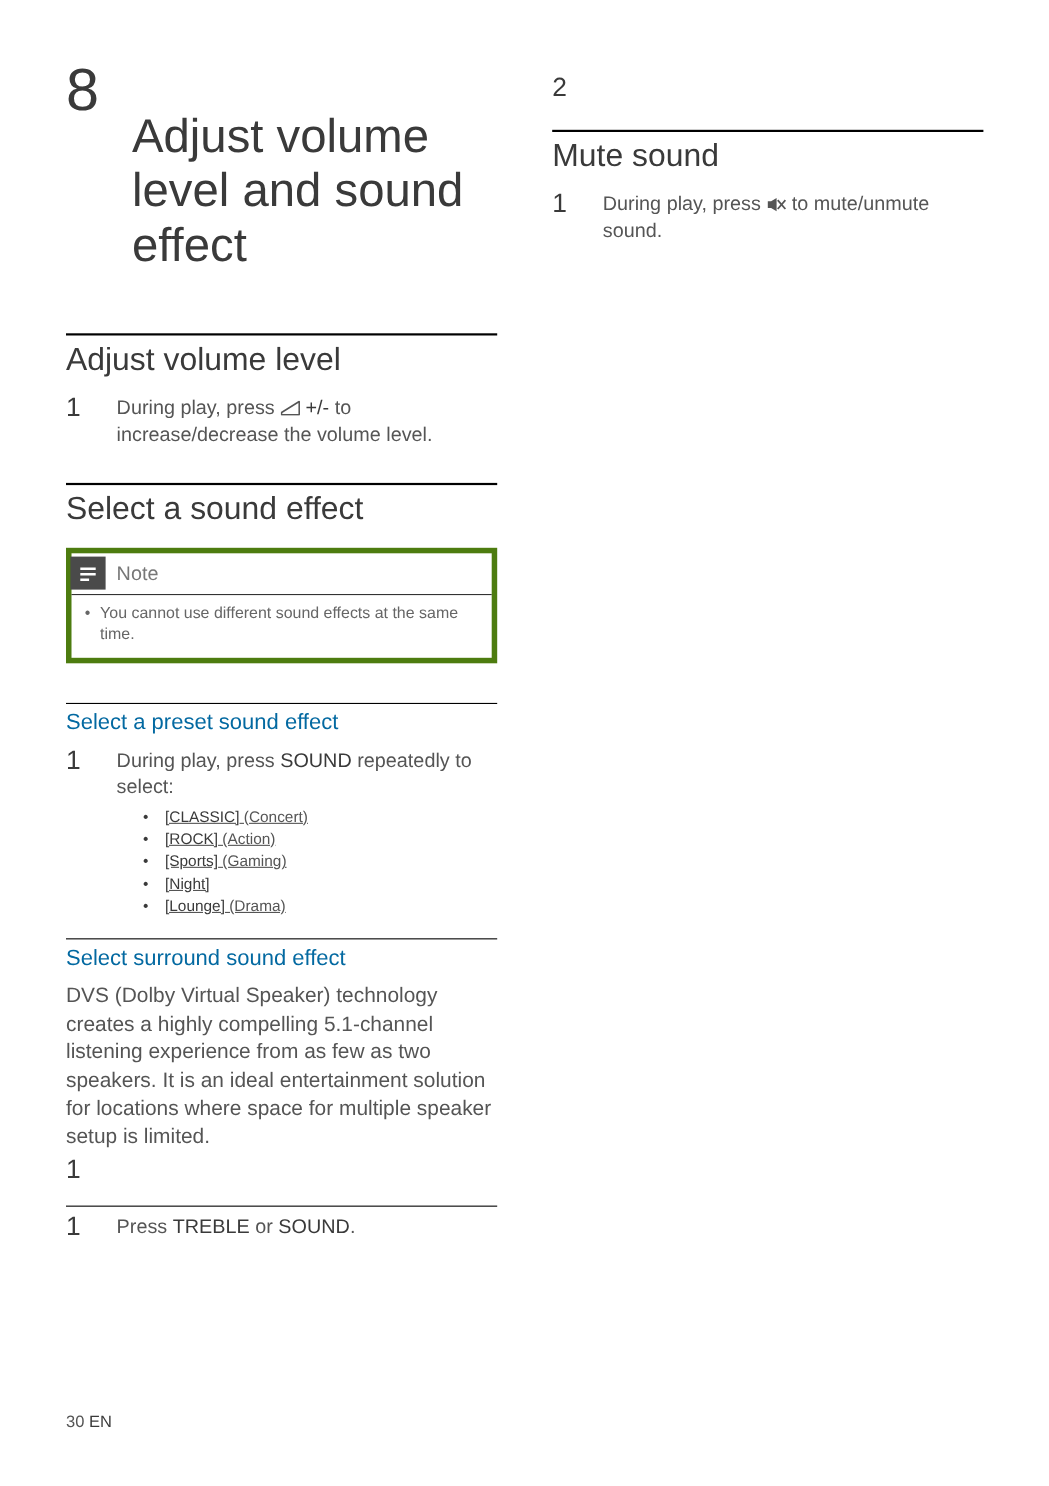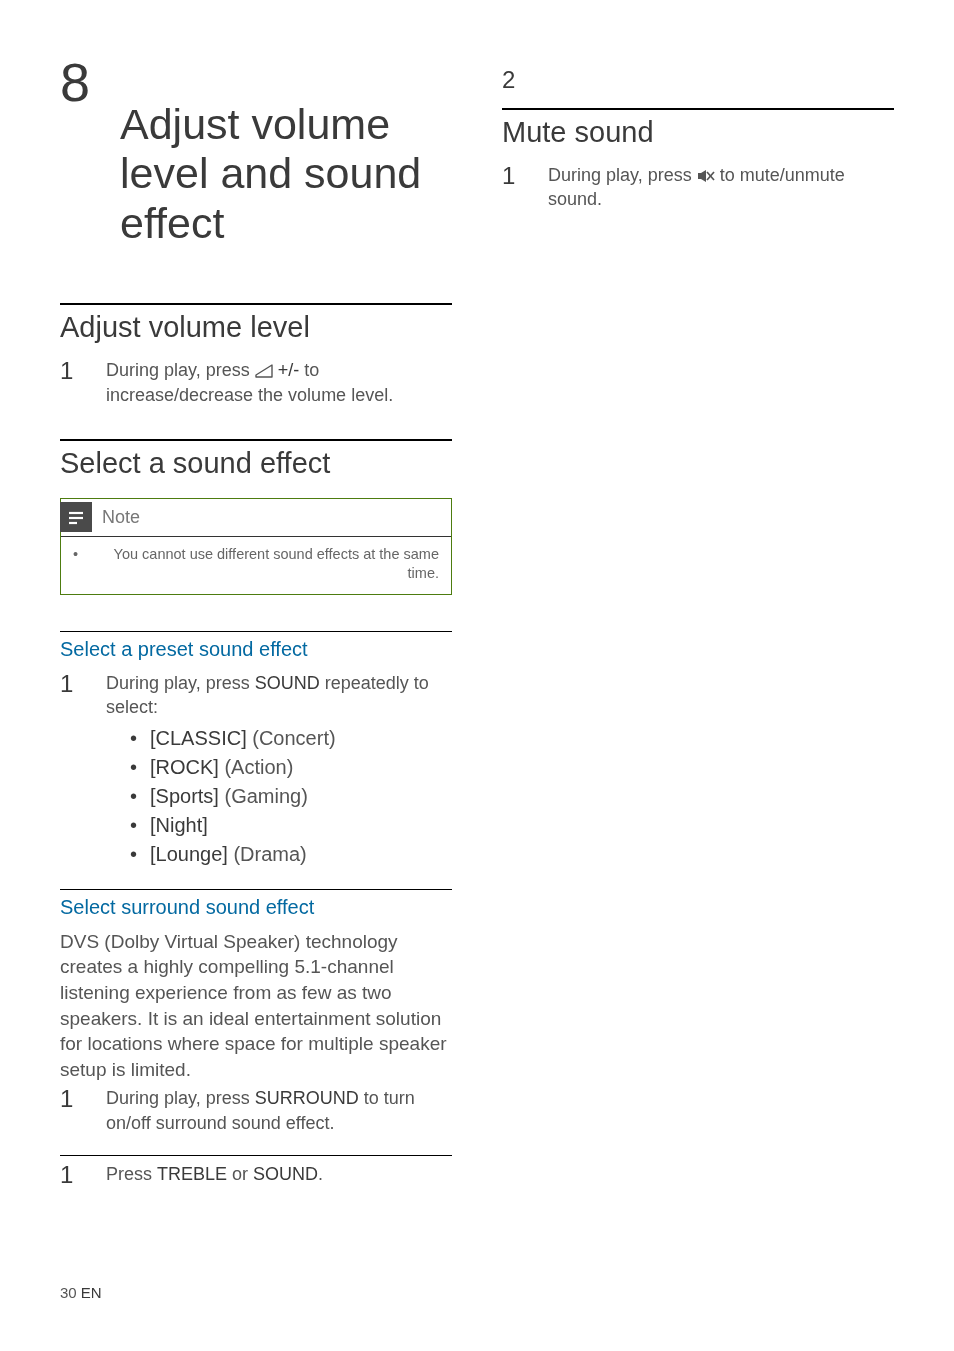--- a/index.html
+++ b/index.html
@@ -88,40 +88,41 @@
   }
   .bold { font-weight: 500; color: #3a3a3a; }
   .bullets {
     list-style: none;
     padding-left: 24px;
     margin-top: 4px;
   }
   .bullets li {
     position: relative;
     padding-left: 20px;
-    font-size: 20px;
+    font-size: 14px;
     font-weight: 300;
     color: #555;
     line-height: 1.45;
+    text-decoration: underline;
   }
   .bullets li::before {
     content: "•";
     position: absolute;
     left: 0;
     color: #3a3a3a;
   }
   .para {
     font-size: 19px;
     font-weight: 300;
     color: #555;
     line-height: 1.35;
     margin-bottom: 4px;
   }
   .note-box {
-    border: 1px solid #4d7c0f;
+    border: 5px solid #4d7c0f;
     margin-top: 18px;
     margin-bottom: 36px;
   }
   .note-header {
     display: flex;
     align-items: center;
     gap: 10px;
     padding: 4px 0 4px 0;
   }
   .note-icon {
@@ -147,21 +148,20 @@
     padding: 8px 12px 10px 12px;
     position: relative;
   }
   .note-item {
     font-size: 14.5px;
     color: #666;
     font-weight: 300;
     line-height: 1.35;
     padding-left: 14px;
     position: relative;
-    text-align: right;
   }
   .note-item::before {
     content: "•";
     position: absolute;
     left: 0;
   }
   .icon-vol {
     display: inline-block;
     vertical-align: -2px;
   }
@@ -239,23 +239,20 @@
         </div>
       </div>
     </div>
 
     <div>
       <hr class="sub-rule">
       <h3 class="sub-title">Select surround sound effect</h3>
       <p class="para">DVS (Dolby Virtual Speaker) technology creates a highly compelling 5.1-channel listening experience from as few as two speakers. It is an ideal entertainment solution for locations where space for multiple speaker setup is limited.</p>
       <div class="step">
         <div class="step-num">1</div>
-        <div class="step-body">
-          <span>During play, press </span><span class="bold">SURROUND</span><span> to turn on/off surround sound effect.</span>
-        </div>
       </div>
     </div>
 
     <div>
       <hr class="sub-rule">
       <div class="step">
         <div class="step-num">1</div>
         <div class="step-body">
           <span>Press </span><span class="bold">TREBLE</span><span> or </span><span class="bold">SOUND</span><span>.</span>
         </div>
@@ -263,21 +260,21 @@
     </div>
 
   </div>
 
   <div class="col">
 
     <div class="step" style="margin-top:12px">
       <div class="step-num">2</div>
     </div>
 
-    <div class="section" style="margin-top:16px">
+    <div class="section" style="margin-top:26px">
       <hr class="section-rule">
       <h2 class="section-title">Mute sound</h2>
       <div class="step">
         <div class="step-num">1</div>
         <div class="step-body">
           <span>During play, press </span><svg class="icon-vol" width="18" height="14" viewBox="0 0 18 14">
               <path d="M1 4 L4 4 L9 1 L9 13 L4 10 L1 10 Z" fill="#555"></path>
               <line x1="10" y1="3" x2="17" y2="11" stroke="#555" stroke-width="1.6"></line>
               <line x1="17" y1="3" x2="10" y2="11" stroke="#555" stroke-width="1.6"></line>
             </svg><span> to mute/unmute sound.</span>

